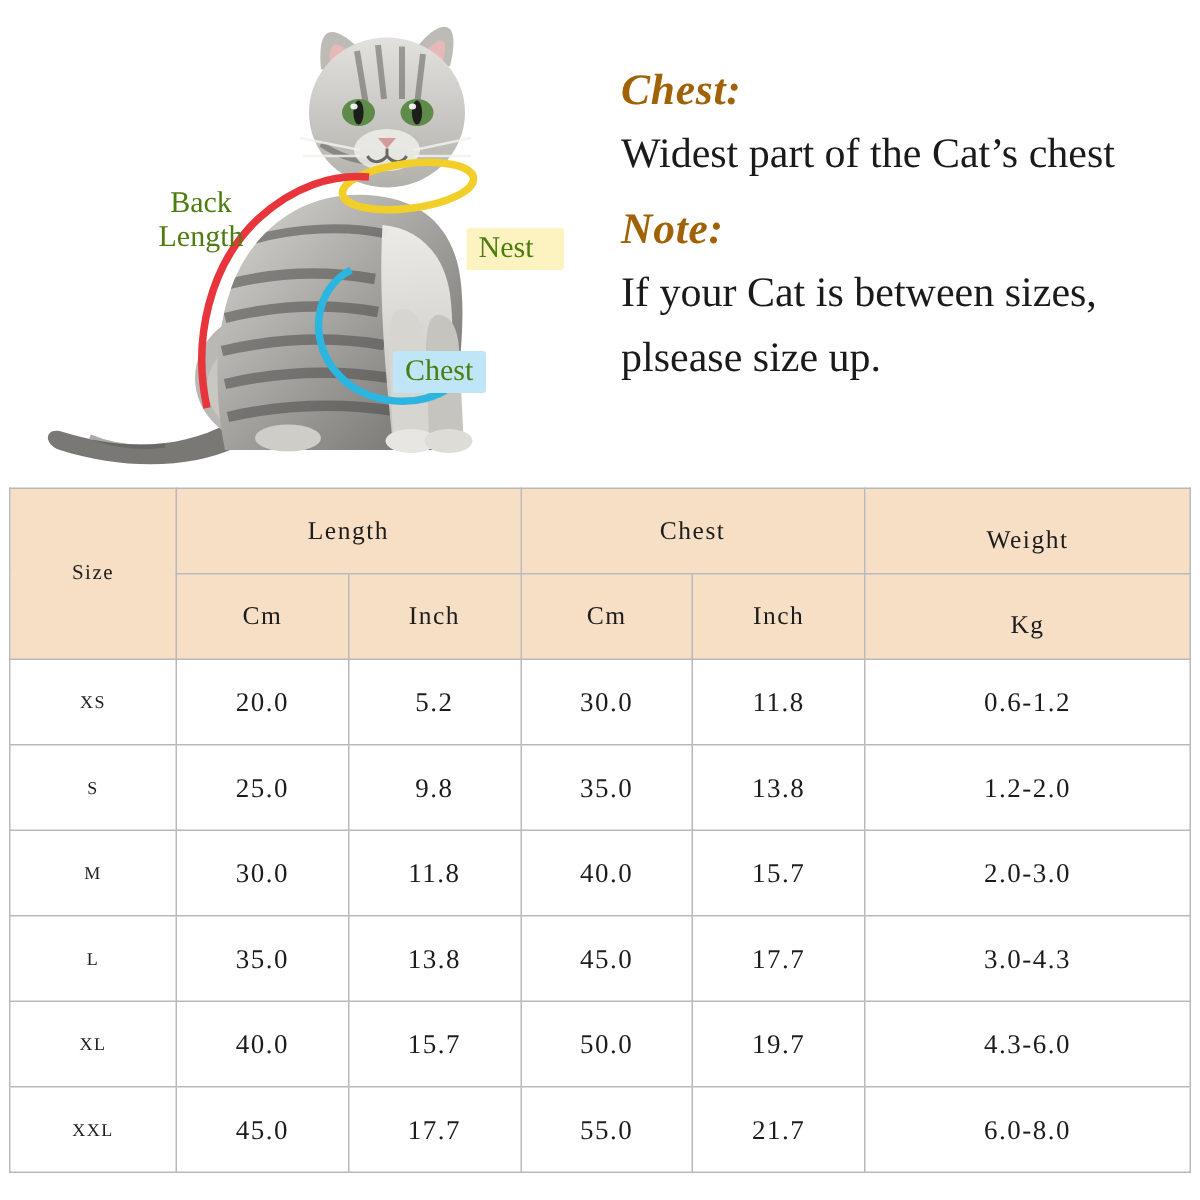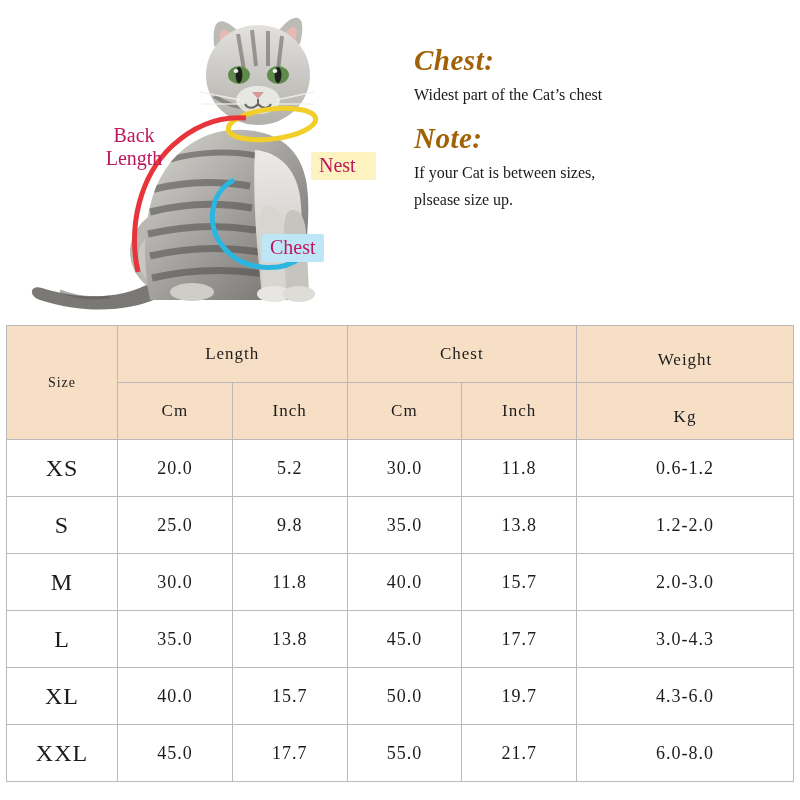--- a/index.html
+++ b/index.html
@@ -38,21 +38,21 @@
   .cat-svg {
     position: absolute;
     left: 0;
     top: 0;
   }
 
   .label {
     position: absolute;
     font-family: "Liberation Serif", serif;
     font-size: 20px;
-    color: #be185d;
+    color: #4d7c0f;
     white-space: nowrap;
     line-height: 1.15;
   }
 
   .label-back {
     left: 86px;
     top: 124px;
     text-align: center;
     width: 96px;
   }
@@ -84,21 +84,21 @@
     font-family: "Liberation Serif", serif;
     font-weight: bold;
     font-style: italic;
     font-size: 29px;
     color: #a16207;
     margin: 0 0 8px 0;
     letter-spacing: 0.5px;
   }
   .body-line {
     font-family: "Liberation Serif", serif;
-    font-size: 16px;
+    font-size: 28px;
     color: #1a1a1a;
     margin: 0 0 6px 0;
     line-height: 1.3;
   }
   .heading-note {
     margin-top: 16px;
   }
 
   
   .table-wrap {
@@ -129,21 +129,21 @@
   thead th.size-cell {
     width: 108px;
     font-size: 14px;
   }
   tbody td {
     height: 54px;
     font-size: 18px;
     background: #ffffff;
   }
   tbody td.size-col {
-    font-size: 24px;
+    font-size: 12px;
   }
   .col-len-cm, .col-len-in, .col-ch-cm, .col-ch-in { width: 111px; }
   .col-weight { width: 216px; }
 </style>
 </head>
 <body>
 
 <div class="page">
 
   <div class="top-area">

